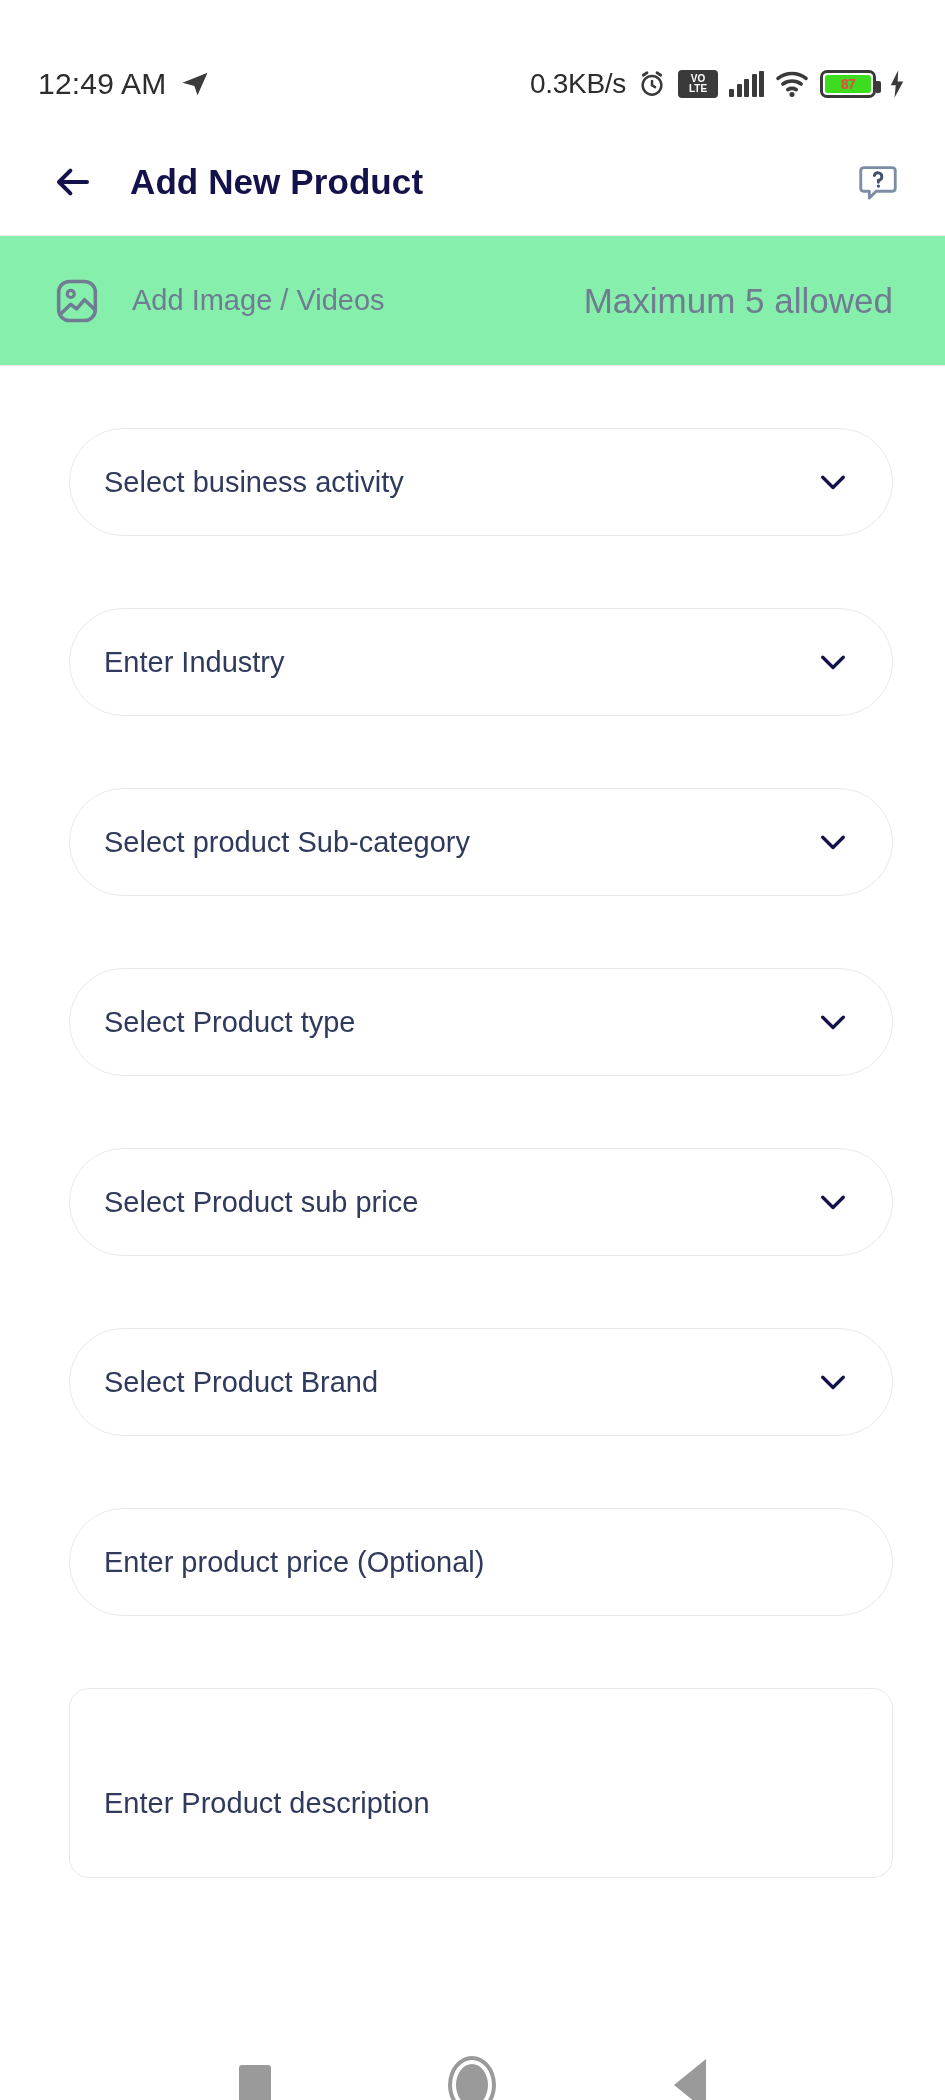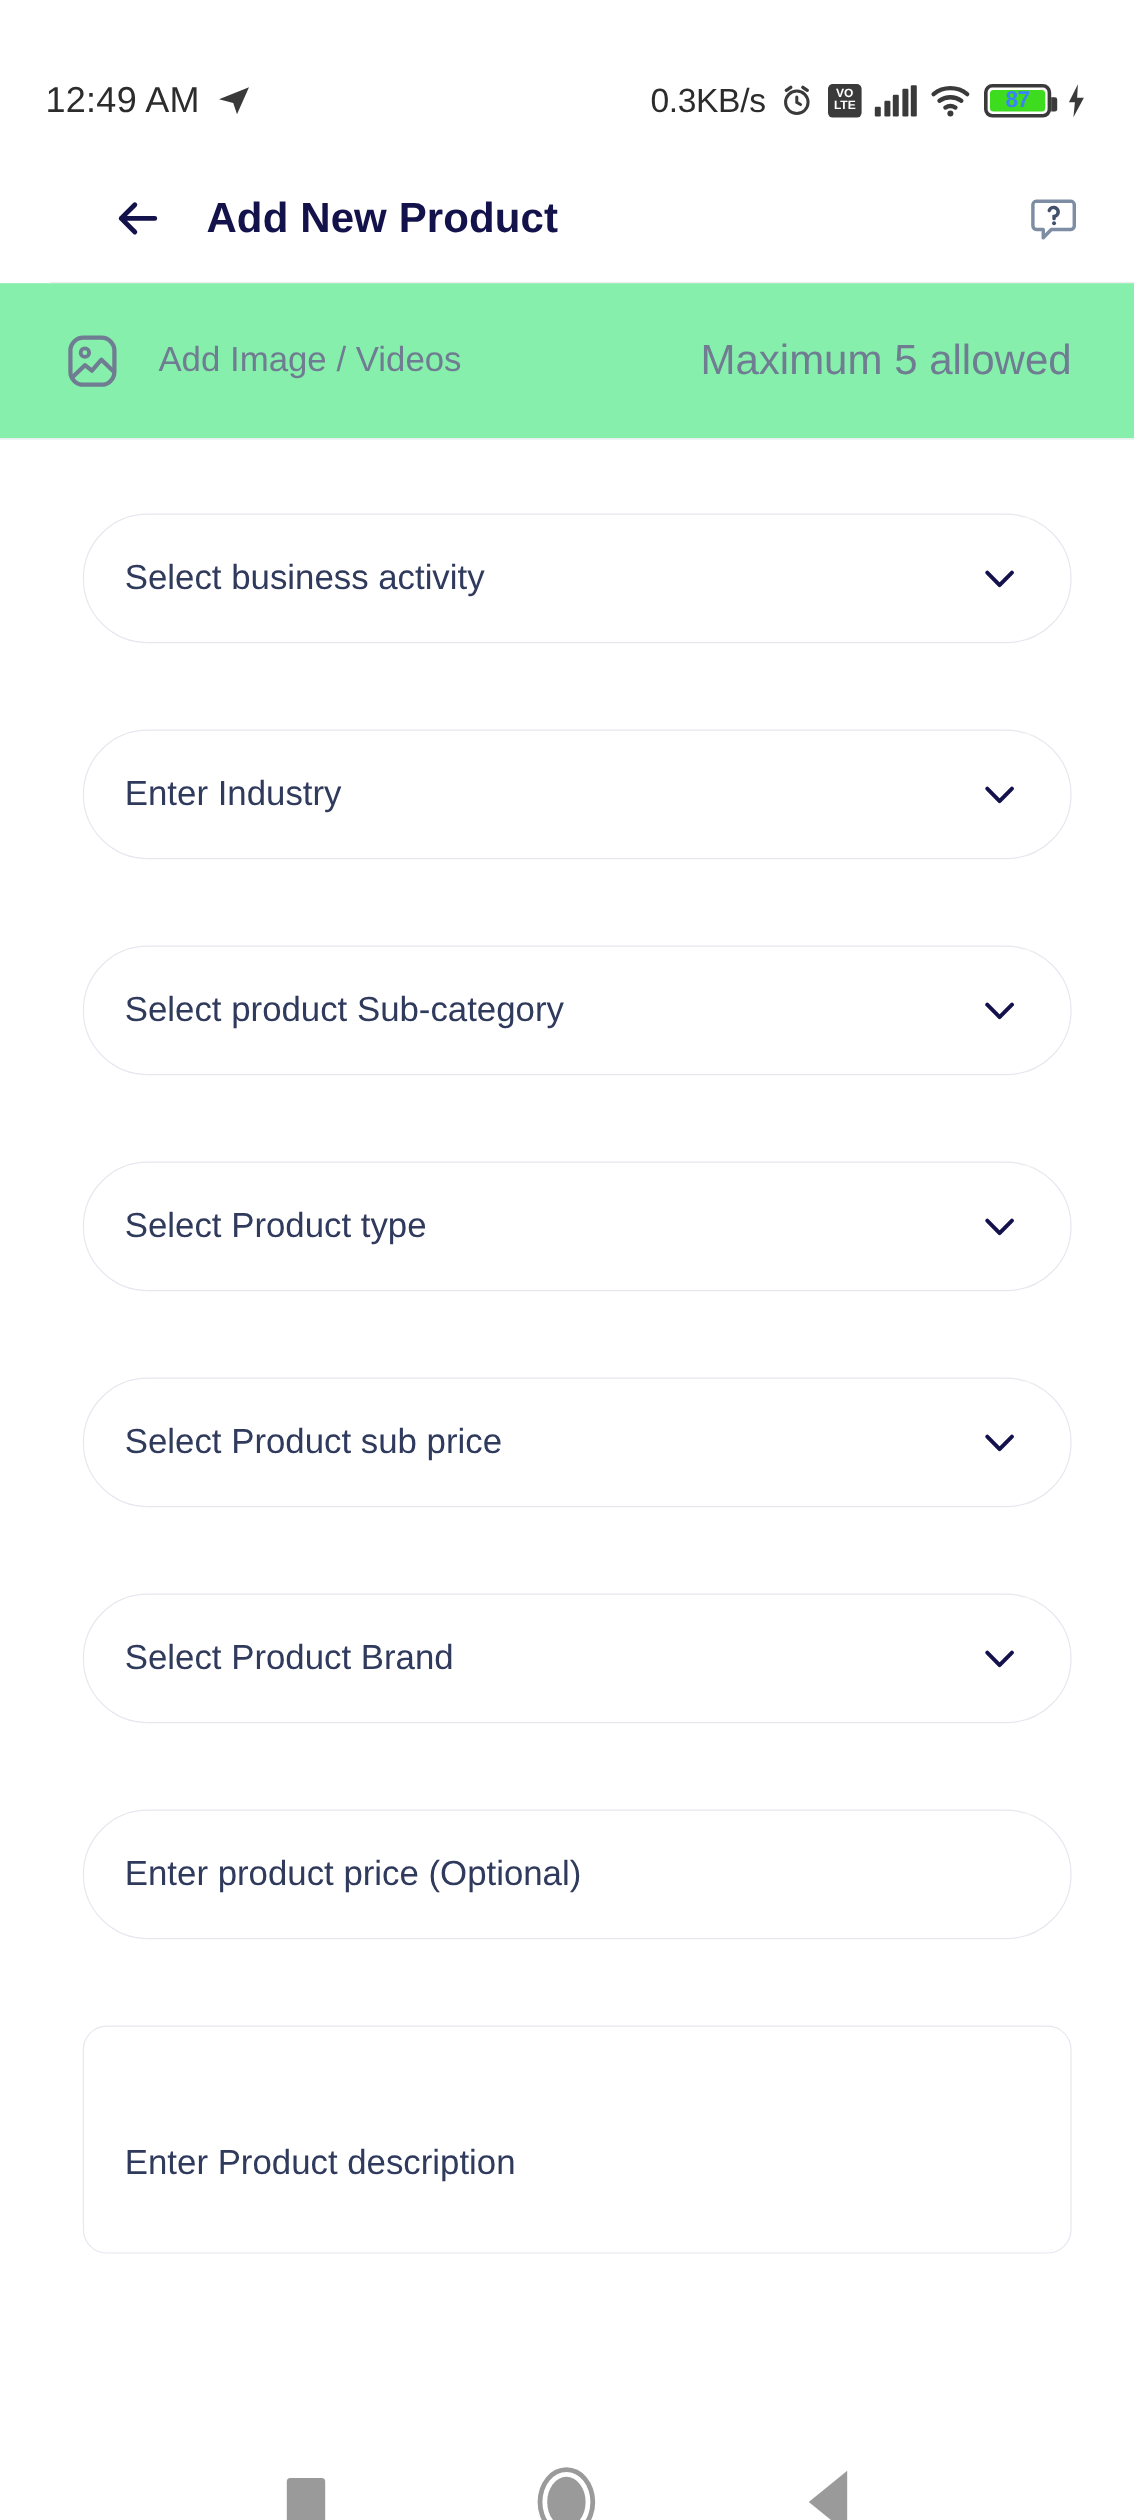--- a/index.html
+++ b/index.html
@@ -14,49 +14,49 @@
   
   .statusbar{
     height:88px; display:flex; align-items:center;
     justify-content:space-between; padding:0 38px;margin-top:40px;
   }
   .sb-left{ display:flex; align-items:center; gap:14px; }
   .sb-time{ font-size:30px; color:#2c2c2c; letter-spacing:.2px; font-weight:400; }
   .sb-right{ display:flex; align-items:center; gap:11px; }
   .sb-net{ font-size:28px; color:#2c2c2c; letter-spacing:-.3px; }
   .volte{
-    width:28px; height:28px; background:#3a3a3a; border-radius:4px;
+    width:40px; height:28px; background:#3a3a3a; border-radius:4px;
     color:#fff; font-size:10px; font-weight:700; line-height:1;
     display:flex; flex-direction:column; align-items:center; justify-content:center;
   }
   .volte i{ font-style:normal; display:block; }
   .bars{ display:flex; align-items:flex-end; gap:2.5px; height:26px; }
   .bars b{ width:5px; background:#3a3a3a; border-radius:1px; display:block; }
   .batt{
     position:relative; width:56px; height:28px; border:3px solid #3a3a3a;
     border-radius:7px; display:flex; align-items:center; justify-content:center;
     background:#fff;
   }
   .batt::after{
     content:""; position:absolute; right:-8px; top:8px;
     width:5px; height:12px; background:#3a3a3a; border-radius:0 2px 2px 0;
   }
   .batt .fill{
     position:absolute; left:2px; top:2px; bottom:2px; width:calc(100% - 4px);
     background:#3ddc1f; border-radius:3px;
   }
   .batt .pct{
-    position:relative; font-size:19px; font-weight:700; color:#3b82f6; z-index:2;
+    position:relative; font-size:14px; font-weight:700; color:#ef4444; z-index:2;
     letter-spacing:-.5px;
   }
 
   
   .appbar{
     height:108px; display:flex; align-items:center; padding:0 44px 0 52px;
-    background:#fff; border-bottom:1px solid #ececf1;margin-left:42px;
+    background:#fff; border-bottom:1px solid #ececf1;
   }
   .appbar .title{
     font-size:35px; font-weight:700; color:#14124a; margin-left:36px;
     letter-spacing:.1px;
   }
   .appbar .spacer{ flex:1 1 auto; }
 
   
   .imgrow{
     height:130px; display:flex; align-items:center; padding:0 52px;

